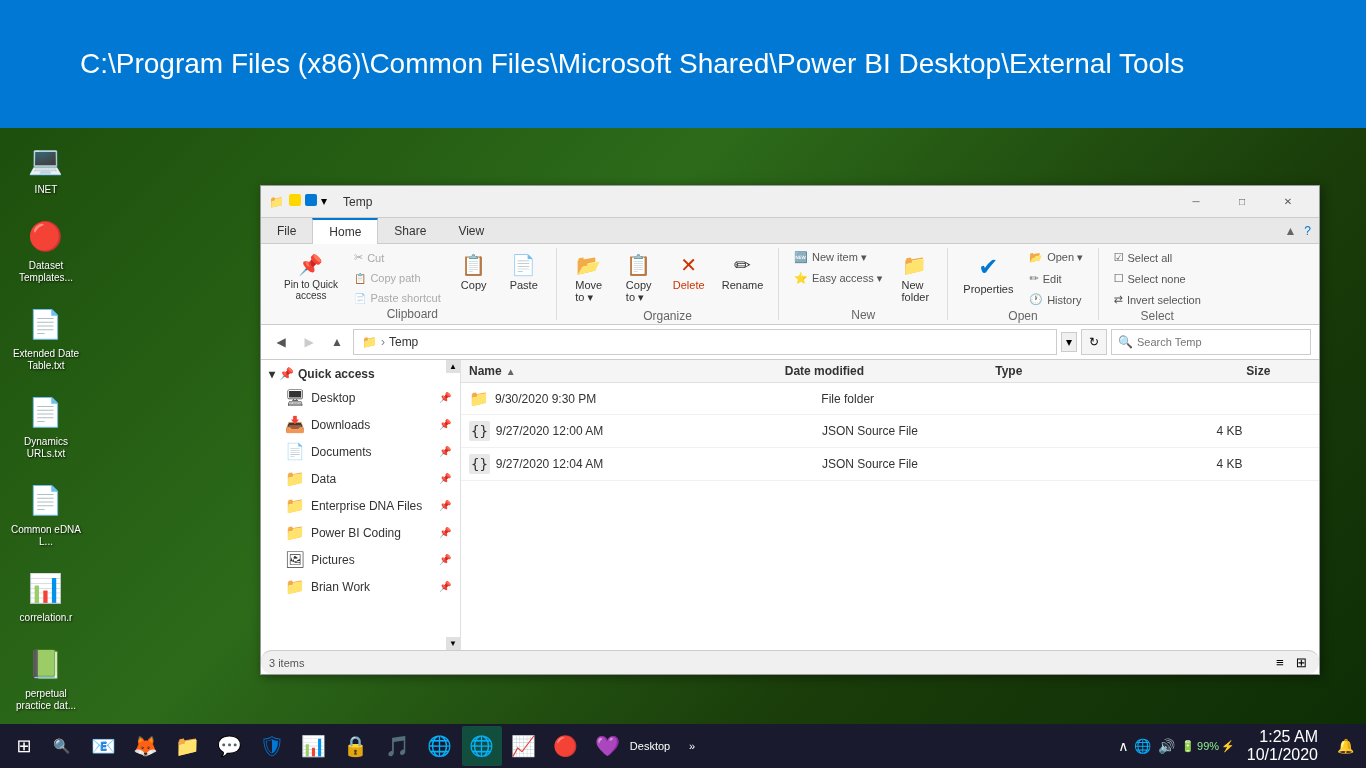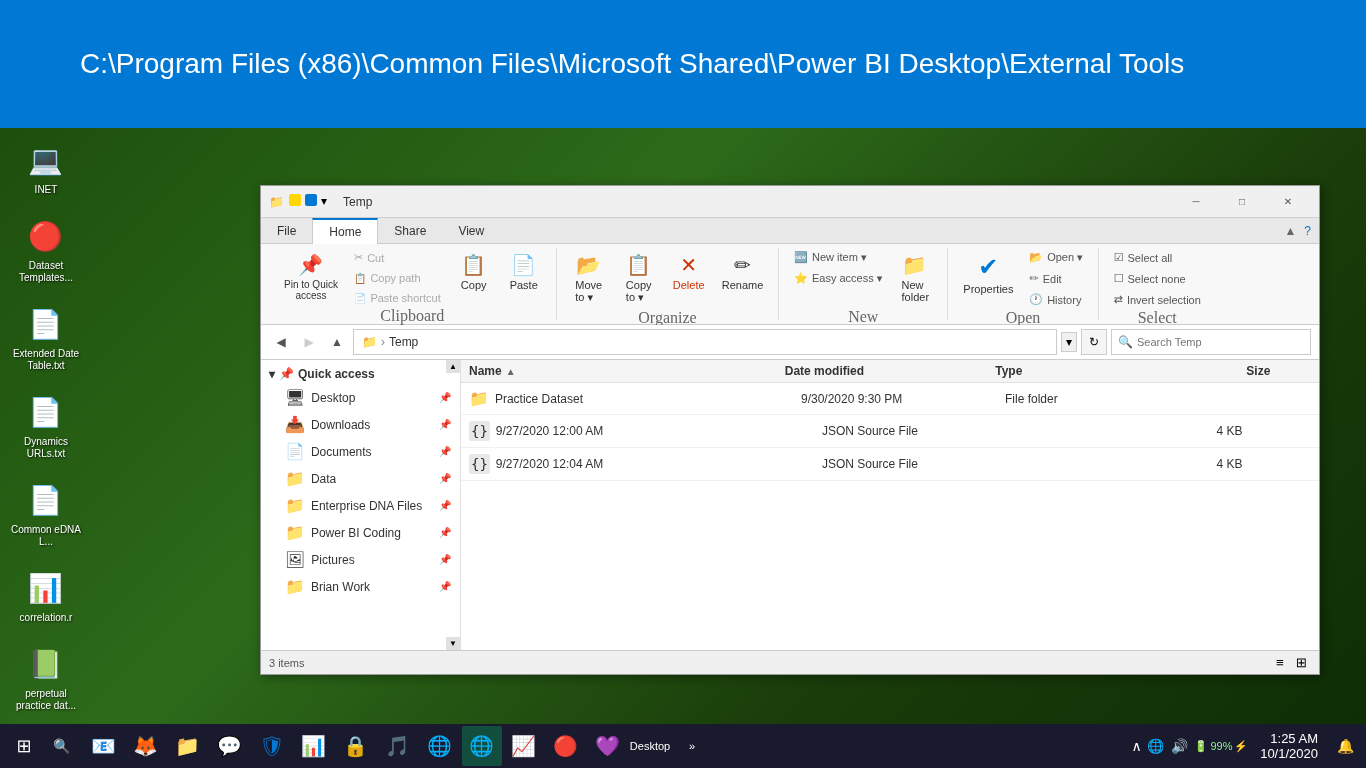--- a/index.html
+++ b/index.html
@@ -175,25 +175,24 @@
       border-right: 1px solid #ddd;
     }
     .ribbon-group:last-child { border-right: none; }
     .ribbon-group-items {
       display: flex;
       align-items: flex-start;
       gap: 2px;
       flex: 1;
     }
     .ribbon-group-label {
-      font-size: 16px;
+      font-size: 12px;
       color: #666;
       margin-top: auto;
       text-align: center;
-      font-family: Liberation Serif, serif;
     }
     .ribbon-btn {
       display: flex;
       flex-direction: column;
       align-items: center;
       padding: 4px 6px;
       cursor: pointer;
       border: 1px solid transparent;
       background: transparent;
       min-width: 48px;
@@ -359,20 +358,21 @@
     .status-bar {
       height: 24px;
       background: #f0f0f0;
       border-top: 1px solid #ccc;
       display: flex;
       align-items: center;
       padding: 0 8px;
       font-size: 11px;
       color: #555;
       justify-content: space-between;
+      border-radius: 11px;
     }
 
     
     .taskbar {
       position: absolute;
       bottom: 0;
       left: 0;
       right: 0;
       height: 44px;
       background: #1a1a2e;
@@ -428,21 +428,21 @@
       align-items: center;
       gap: 6px;
     }
     .taskbar-tray-icon {
       font-size: 14px;
       color: white;
       cursor: pointer;
     }
     .taskbar-clock {
       color: white;
-      font-size: 13px;
+      font-size: 16px;
       text-align: right;
       cursor: pointer;
       padding: 0 8px;
     }
     .taskbar-notification {
       width: 32px;
       height: 40px;
       display: flex;
       align-items: center;
       justify-content: center;
@@ -741,21 +741,20 @@
             <span>Name</span>
             <span class="col-sort-arrow">▲</span>
           </div>
           <div class="col-date">Date modified</div>
           <div class="col-type">Type</div>
           <div class="col-size">Size</div>
         </div>
 
         <div class="file-row">
           <span class="file-icon">📁</span>
-          <div class="col-name" style="flex:3;">Practice Dataset</div>
           <div class="col-date">9/30/2020 9:30 PM</div>
           <div class="col-type">File folder</div>
           <div class="col-size"></div>
         </div>
 
         <div class="file-row">
           <span class="file-icon" style="font-size:14px;background:#e8e8e8;padding:2px;border-radius:2px;font-family:monospace;">{}</span>
           <div class="col-date">9/27/2020 12:00 AM</div>
           <div class="col-type">JSON Source File</div>
           <div class="col-size">4 KB</div>

